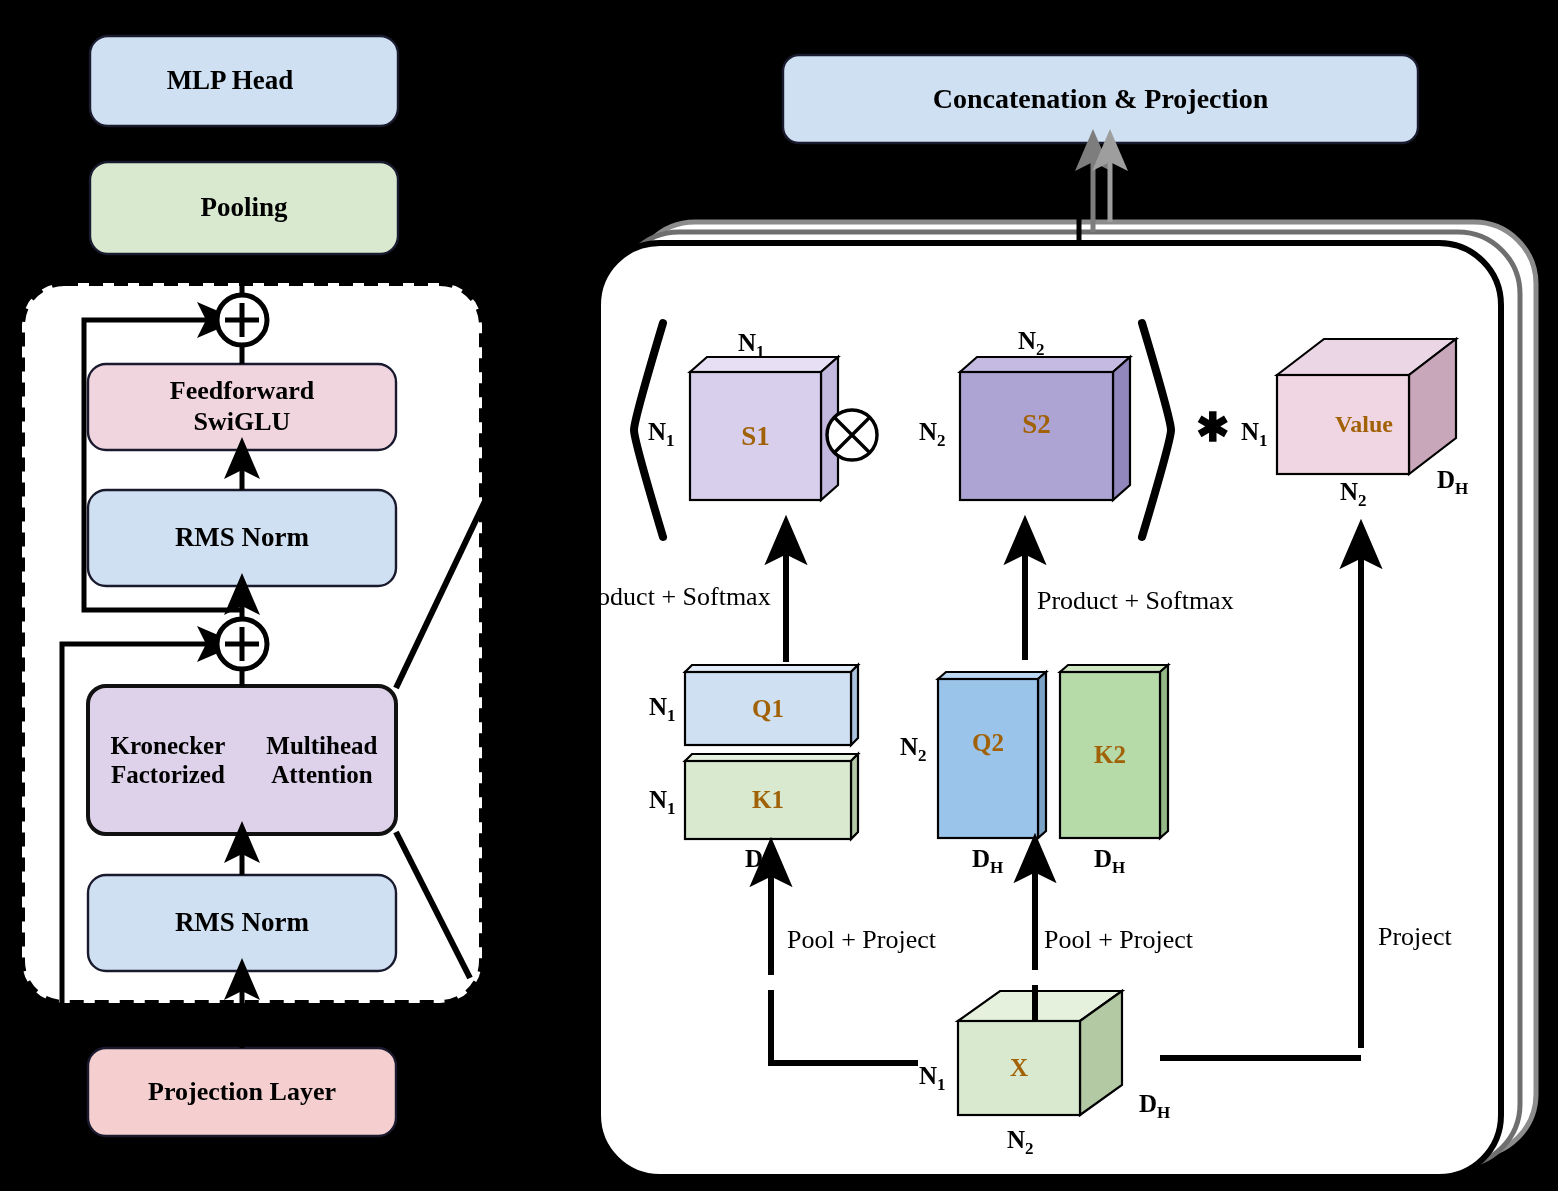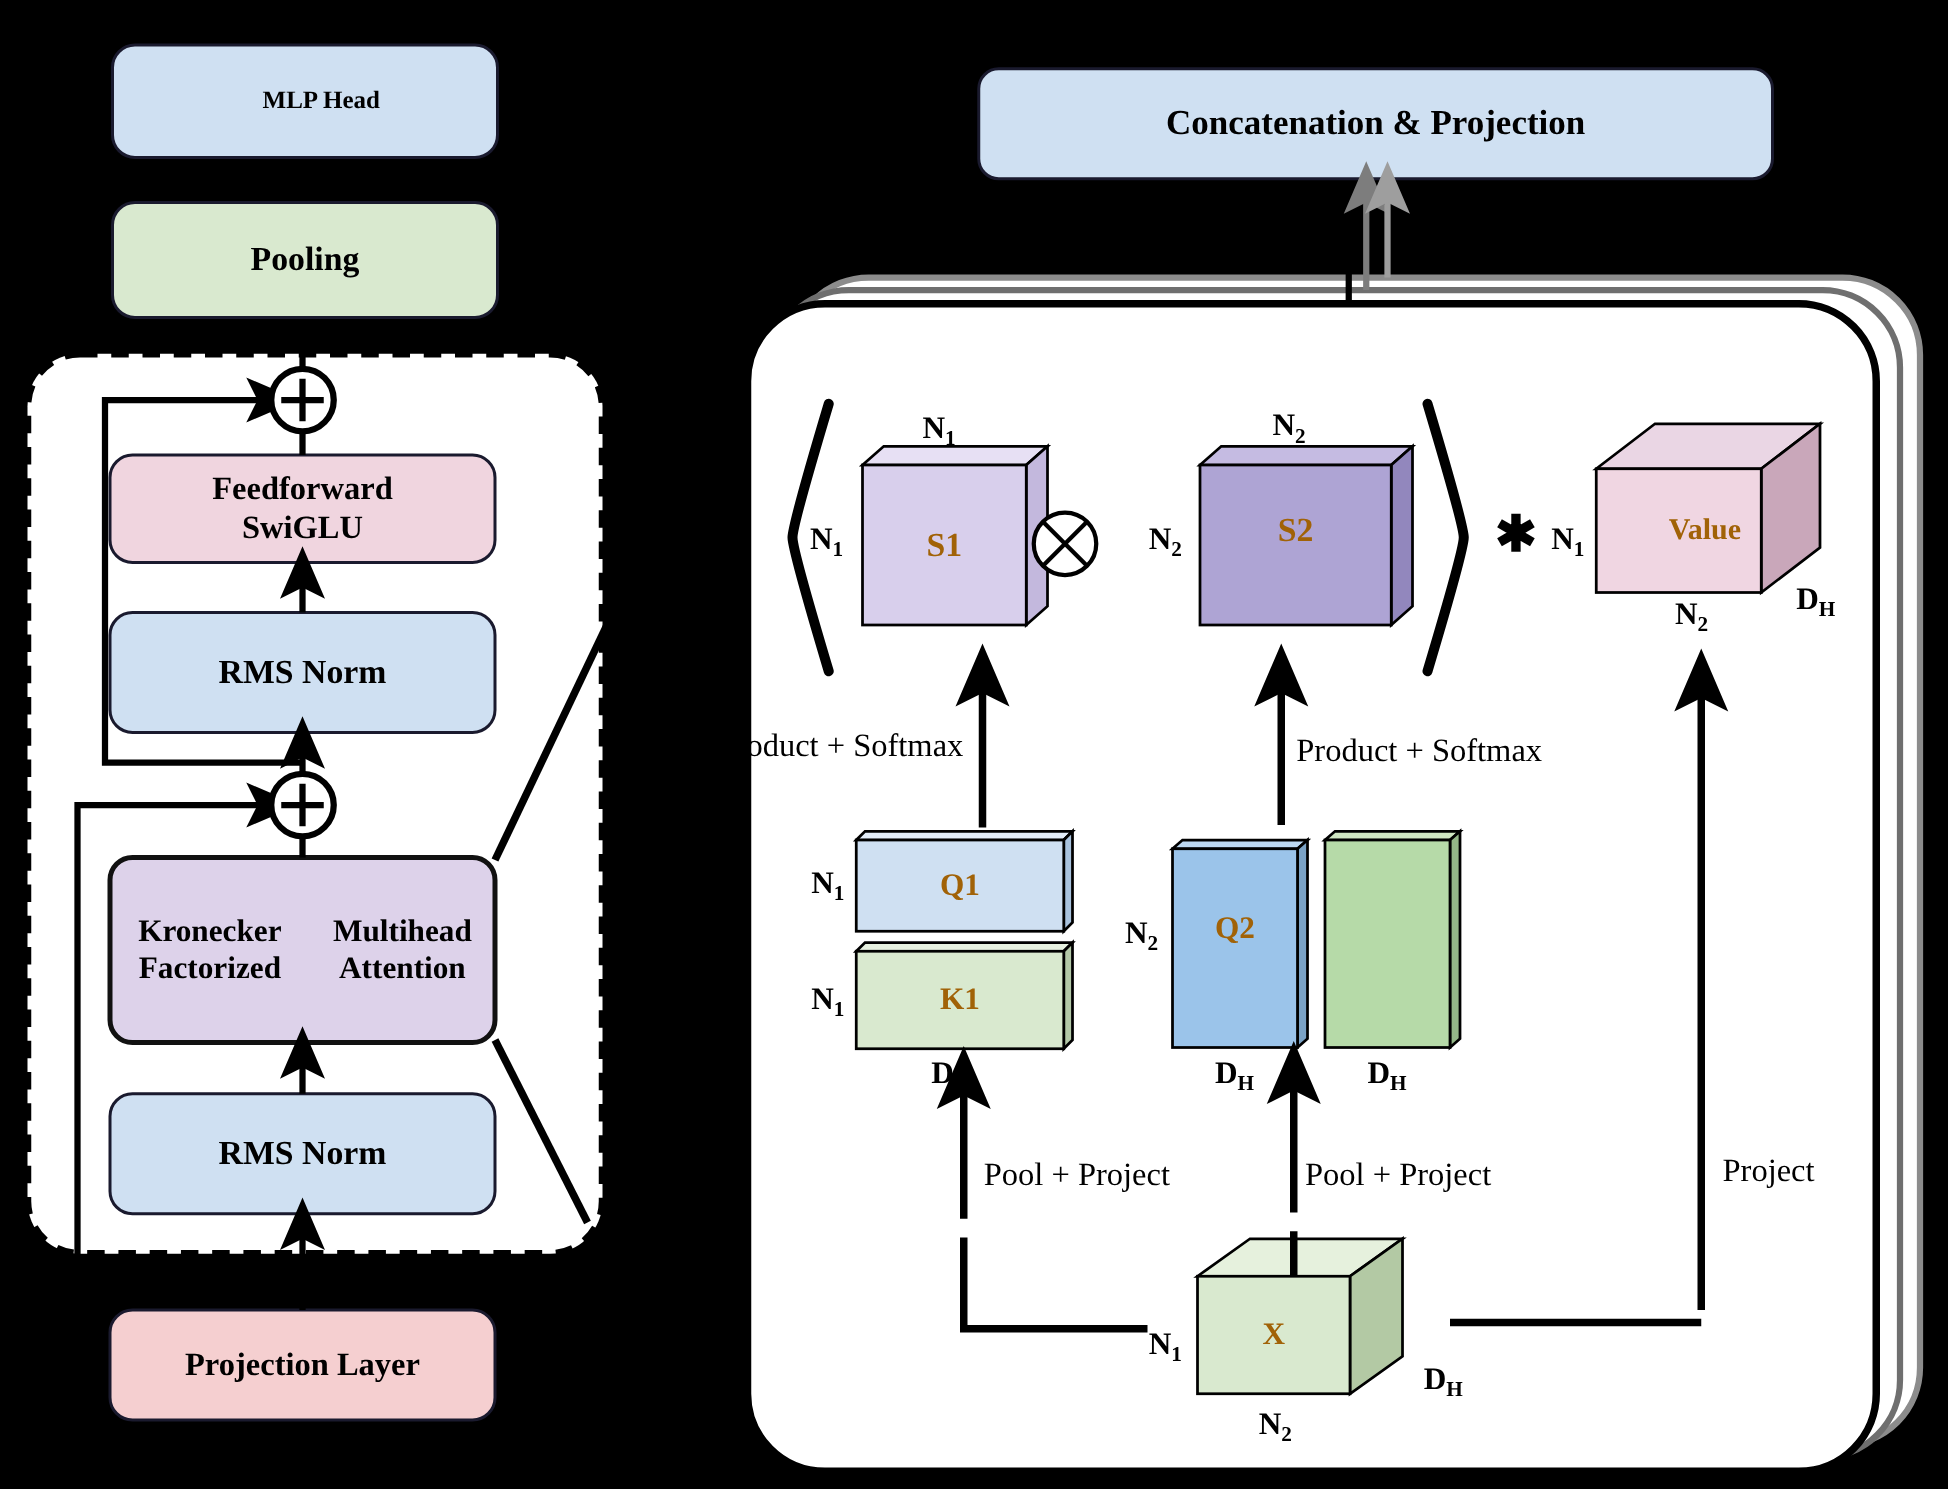--- a/index.html
+++ b/index.html
@@ -170,21 +170,21 @@
 
       <path d="M918,1063 L771,1063 L771,990"></path>
 
       <path d="M1160,1058 L1361,1058"></path>
 
       <path d="M1035,1021 L1035,985"></path>
     </g>
 
   </svg>
 
-  <div class="boxlabel" style="left:103px;top:36px;width:308px;height:90px;font-size:20px;">MLP Head</div>
+  <div class="boxlabel" style="left:76px;top:36px;width:308px;height:90px;font-size:27px;">MLP Head</div>
 
   <div class="boxlabel" style="left:90px;top:162px;width:308px;height:92px;font-size:27px;">Pooling</div>
 
   <div class="boxlabel" style="left:88px;top:364px;width:308px;height:86px;font-size:26px;flex-direction:column;">
     <span>Feedforward</span>
     <span>SwiGLU</span>
   </div>
 
   <div class="boxlabel" style="left:88px;top:490px;width:308px;height:96px;font-size:27px;">RMS Norm</div>
 
@@ -198,20 +198,21 @@
   <div class="boxlabel" style="left:88px;top:1048px;width:308px;height:88px;font-size:26px;">Projection Layer</div>
 
   <div class="boxlabel" style="left:783px;top:55px;width:635px;height:88px;font-size:28px;">Concatenation &amp; Projection</div>
 
   <div class="tensorlabel" style="left:690px;top:372px;width:131px;height:128px;font-size:27px;">S1</div>
   <div class="tensorlabel" style="left:960px;top:372px;width:153px;height:104px;font-size:27px;">S2</div>
   <div class="tensorlabel" style="left:1277px;top:375px;width:132px;height:99px;font-size:24px;padding-left:21px;">Value</div>
   <div class="tensorlabel" style="left:685px;top:672px;width:166px;height:73px;font-size:25px;">Q1</div>
   <div class="tensorlabel" style="left:685px;top:761px;width:166px;height:78px;font-size:25px;">K1</div>
   <div class="tensorlabel" style="left:938px;top:679px;width:100px;height:128px;font-size:25px;">Q2</div>
+  <div class="tensorlabel" style="left:1060px;top:672px;width:100px;height:166px;font-size:25px;">K2</div>
   <div class="tensorlabel" style="left:958px;top:1021px;width:122px;height:94px;font-size:25px;">X</div>
 
   <div class="dim" style="left:738px;top:329px;font-size:25px;">N<sub>1</sub></div>
   <div class="dim" style="left:648px;top:418px;font-size:25px;">N<sub>1</sub></div>
   <div class="dim" style="left:1018px;top:327px;font-size:25px;">N<sub>2</sub></div>
   <div class="dim" style="left:919px;top:418px;font-size:25px;">N<sub>2</sub></div>
 
   <div class="dim" style="left:1241px;top:418px;font-size:25px;">N<sub>1</sub></div>
   <div class="dim" style="left:1340px;top:478px;font-size:25px;">N<sub>2</sub></div>
   <div class="dim" style="left:1437px;top:466px;font-size:25px;">D<sub>H</sub></div>

